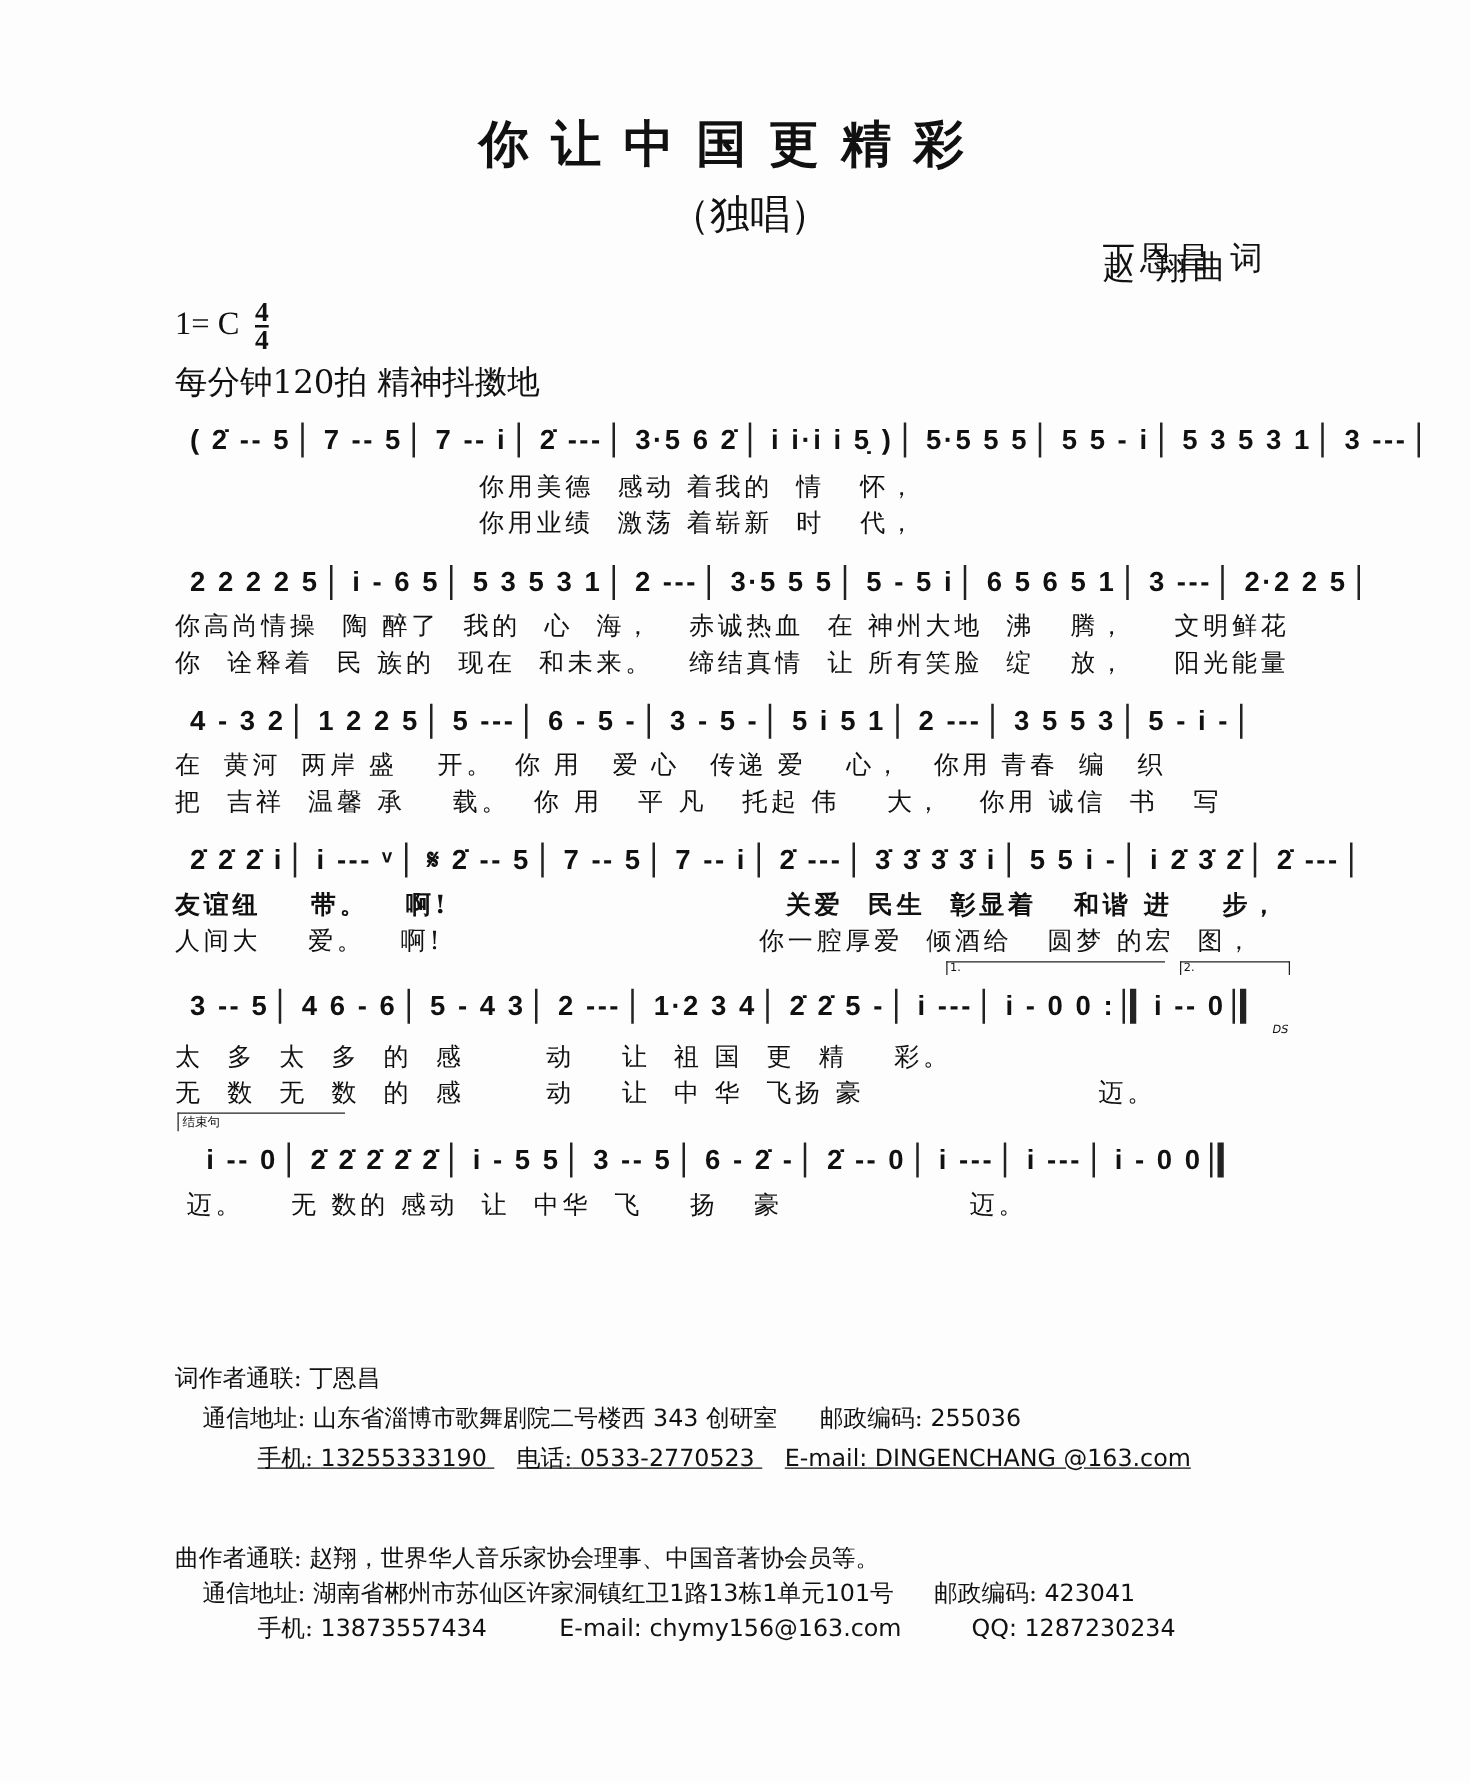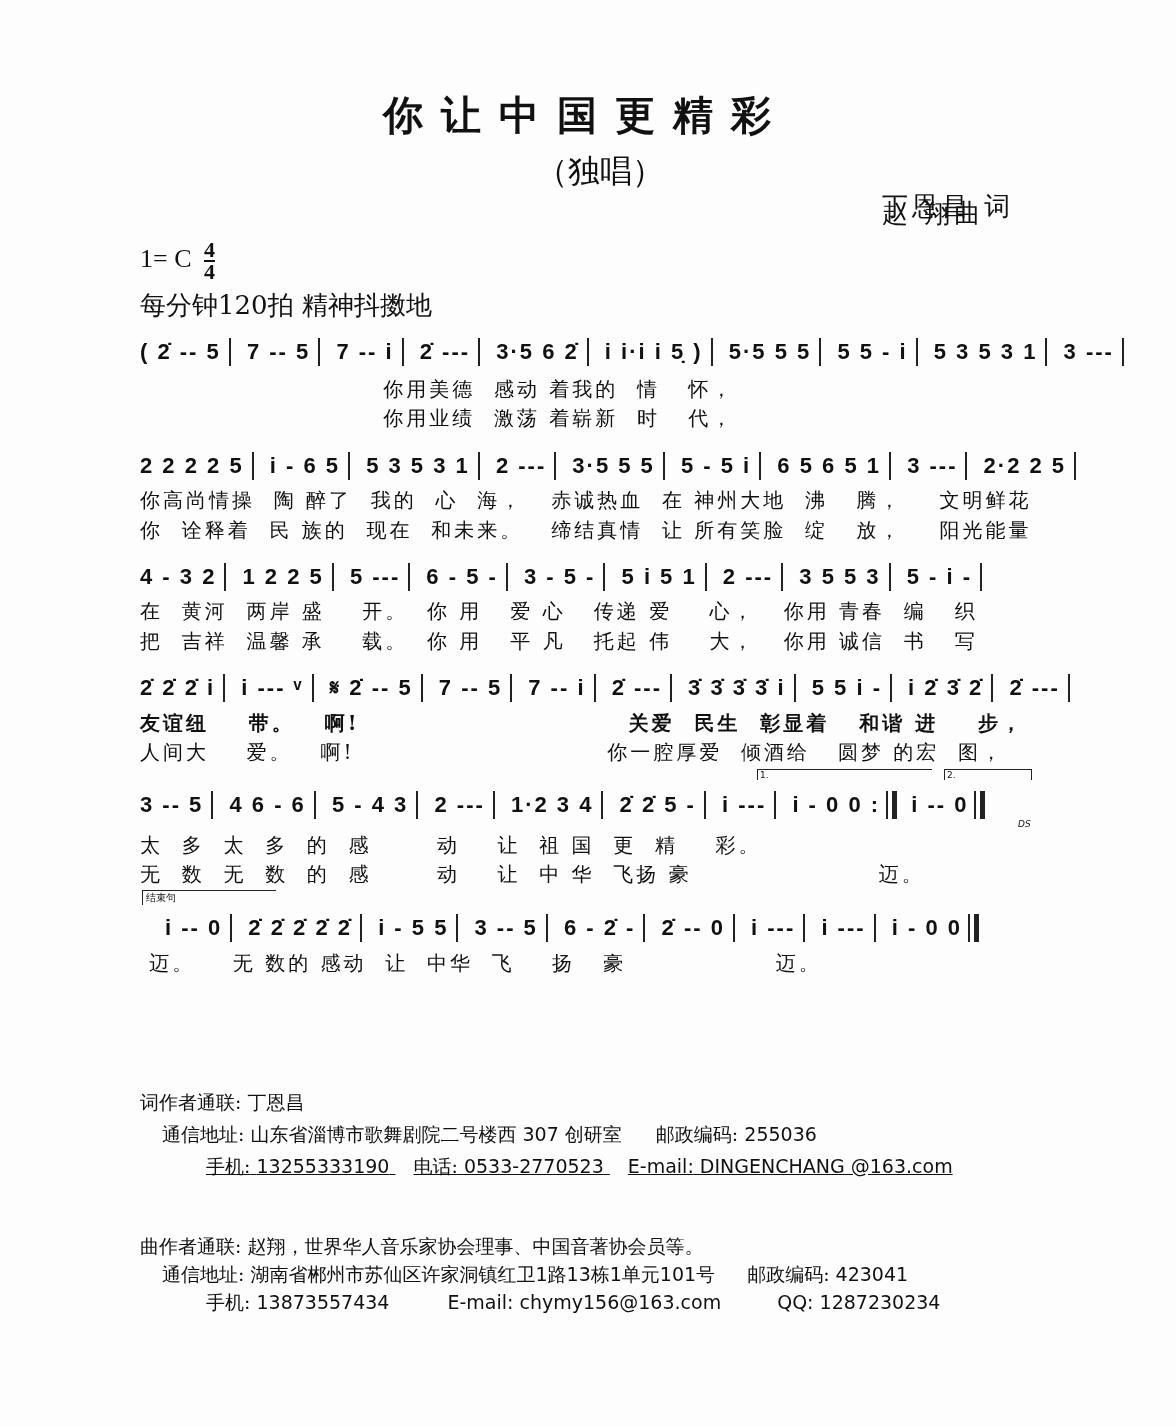--- a/index.html
+++ b/index.html
@@ -8,21 +8,21 @@
     font-family:"DejaVu Sans", sans-serif; color:#111;
   }
   .abs { position:absolute; white-space:nowrap; }
   .title { top:88px; left:0; width:1172px; text-align:center; font-family:"DejaVu Serif", serif; font-size:40px; font-weight:bold; letter-spacing:18px; }
   .subtitle { top:150px; left:536px; font-size:32px; font-family:"DejaVu Serif", serif; }
   .credit { font-size:26px; font-family:"DejaVu Serif", serif; letter-spacing:4px; }
   .key { top:240px; left:140px; font-size:26px; font-family:"Liberation Serif", serif; }
   .timesig { display:inline-block; vertical-align:middle; text-align:center; font-weight:bold; line-height:20px; font-size:22px; margin-left:6px; }
   .tempo { top:288px; left:140px; font-size:26px; font-family:"DejaVu Serif", serif; }
 
-  .staff { position:absolute; left:140px; font-family:"Liberation Sans", sans-serif; font-weight:bold; font-size:22px; letter-spacing:2px; }
+  .staff { position:absolute; left:152px; font-family:"Liberation Sans", sans-serif; font-weight:bold; font-size:22px; letter-spacing:2px; }
   .lyric { position:absolute; left:140px; font-family:"DejaVu Serif", serif; font-size:20px; letter-spacing:3px; white-space:pre; }
   .bar { display:inline-block; width:2px; height:28px; background:#222; vertical-align:middle; margin:0 8px; }
   .dbar { display:inline-block; width:2px; height:28px; border-left:2px solid #222; border-right:5px solid #222; vertical-align:middle; margin:0 6px; padding-left:2px; }
   .measure { display:inline-block; vertical-align:middle; }
 
   .contact { position:absolute; font-family:"DejaVu Sans", sans-serif; font-size:19px; white-space:nowrap; }
   .contact .lbl { font-family:"DejaVu Serif", serif; }
   .volta { position:absolute; border-top:1.5px solid #222; border-left:1.5px solid #222; height:10px; font-size:9px; padding-left:2px; }
   .volta.r { border-right:1.5px solid #222; }
   .ending-box { position:absolute; left:142px; top:890px; width:130px; border-top:1.5px solid #222; border-left:1.5px solid #222; font-size:10px; padding-left:3px; }
@@ -78,21 +78,21 @@
   <span class="measure">4 -  3 2</span><span class="bar"></span>
   <span class="measure">1 2  2 5</span><span class="bar"></span>
   <span class="measure">5 ---</span><span class="bar"></span>
   <span class="measure">6 - 5 -</span><span class="bar"></span>
   <span class="measure">3 - 5 -</span><span class="bar"></span>
   <span class="measure">5 i  5 1</span><span class="bar"></span>
   <span class="measure">2 ---</span><span class="bar"></span>
   <span class="measure">3 5  5 3</span><span class="bar"></span>
   <span class="measure">5 -  i -</span><span class="bar"></span>
 </div>
-<div class="lyric" style="top:598px;">在  黄河  两岸 盛    开。  你 用   爱 心   传递 爱    心，   你用 青春  编   织</div>
+<div class="lyric" style="top:598px;font-family:Liberation Serif, serif;">在  黄河  两岸 盛    开。  你 用   爱 心   传递 爱    心，   你用 青春  编   织</div>
 <div class="lyric" style="top:628px;">把  吉祥  温馨 承    载。  你 用   平 凡   托起 伟    大，   你用 诚信  书   写</div>
 
 <div class="staff" style="top:674px;">
   <span class="measure">2̇ 2̇ 2̇ i</span><span class="bar"></span>
   <span class="measure">i --- ᵛ</span><span class="bar"></span>
   <span class="measure">𝄋 2̇ -- 5</span><span class="bar"></span>
   <span class="measure">7 -- 5</span><span class="bar"></span>
   <span class="measure">7 -- i</span><span class="bar"></span>
   <span class="measure">2̇ ---</span><span class="bar"></span>
   <span class="measure">3̇ 3̇ 3̇ 3̇ i</span><span class="bar"></span>
@@ -133,21 +133,21 @@
   <span class="measure">i - 0 0</span><span class="dbar"></span>
 </div>
 <div class="lyric" style="top:950px;"> 迈。    无 数的 感动  让  中华  飞    扬   豪                迈。</div>
 
 <div class="contact" style="top:1090px; left:140px;">
   <span class="lbl">词作者通联:</span>
   <span>丁恩昌</span>
 </div>
 <div class="contact" style="top:1122px; left:162px;">
   <span class="lbl">通信地址:</span>
-  <span>山东省淄博市歌舞剧院二号楼西 307 创研室</span>
+  <span>山东省淄博市歌舞剧院二号楼西 343 创研室</span>
   <span style="margin-left:28px;" class="lbl">邮政编码:</span>
   <span>255036</span>
 </div>
 <div class="contact" style="top:1154px; left:206px;text-decoration:underline;">
   <span class="lbl">手机:</span>
   <span>13255333190</span>
   <span style="margin-left:18px;" class="lbl">电话:</span>
   <span>0533-2770523</span>
   <span style="margin-left:18px;">E-mail:</span>
   <span>DINGENCHANG @163.com</span>

